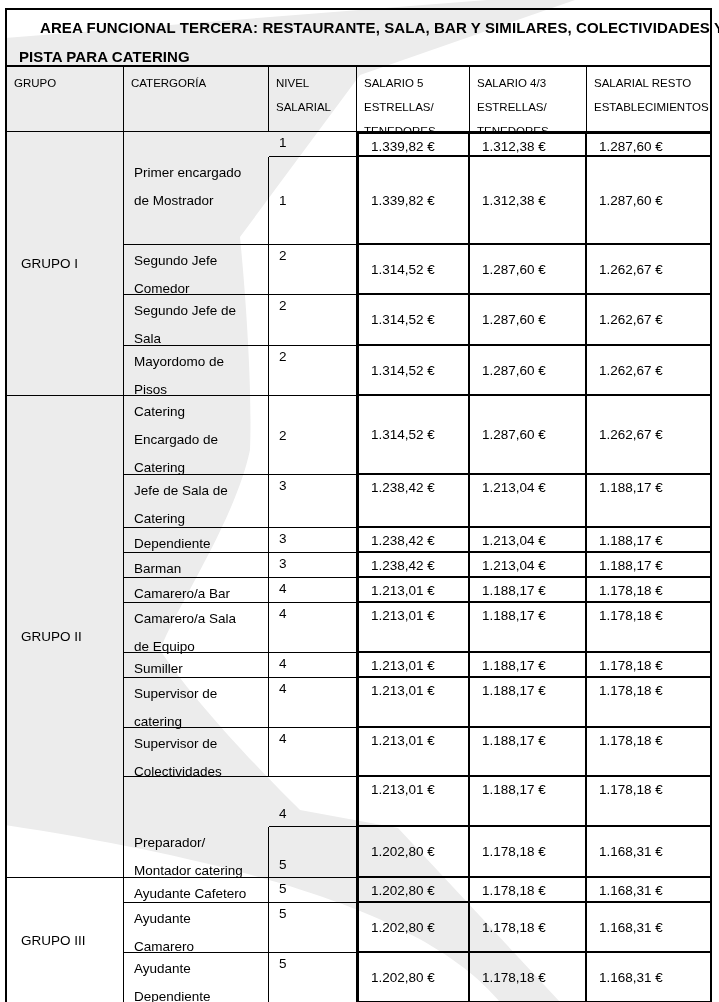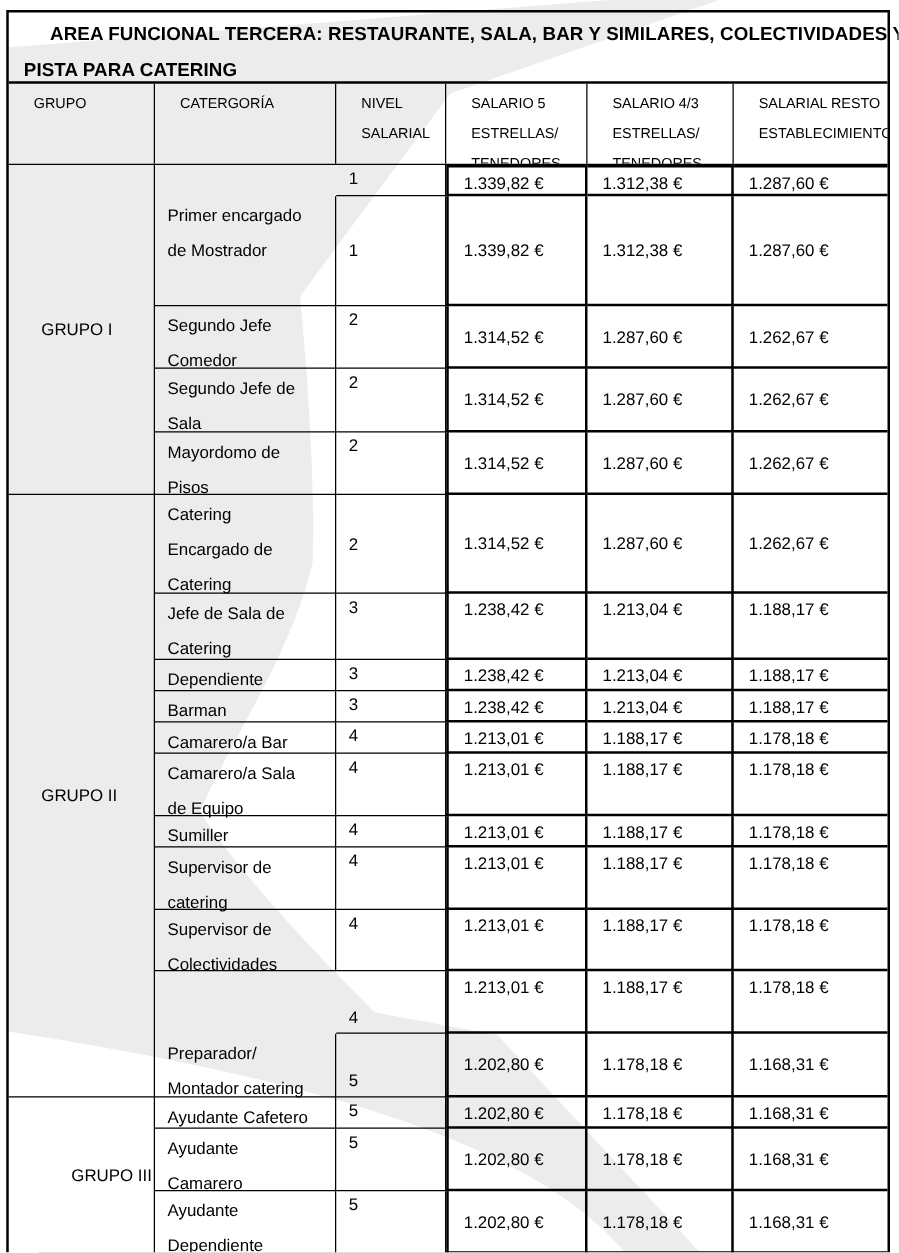--- a/index.html
+++ b/index.html
@@ -7,28 +7,28 @@
         font-family:"Liberation Sans",sans-serif;color:#000;}
   .watermark{position:absolute;left:0;top:0;z-index:0;}
   .tbl{position:absolute;left:5px;top:8px;width:703px;border:2px solid #000;z-index:1;background:transparent;}
 
   .title-box{height:52px;border-bottom:2px solid #000;padding:3px 12px 0 12px;
              font-size:15px;font-weight:bold;line-height:29px;letter-spacing:.1px;}
   .title-box .l1{text-indent:21px;white-space:nowrap;}
   .title-box .l2{white-space:nowrap;}
 
   .hdr{display:grid;grid-template-columns:117px 145px 88px 113px 117px 123px;height:64px;border-bottom:1px solid #000;}
-  .hcell{padding:4px 0 0 20px;font-size:11.5px;line-height:24px;border-right:1px solid #000;overflow:hidden;}
+  .hcell{padding:4px 0 0 7px;font-size:11.5px;line-height:24px;border-right:1px solid #000;overflow:hidden;}
   .hcell.last{border-right:none;}
   .hline{white-space:nowrap;}
 
   .body{display:grid;grid-template-columns:117px 145px 88px 113px 117px 123px;}
   .cell{position:relative;overflow:visible;box-sizing:border-box;}
   .gcell{border-right:1px solid #000;border-bottom:1px solid #000;display:flex;align-items:center;
-         padding-left:26px;font-size:13.5px;}
+         padding-left:14px;font-size:13.5px;}
   .ccell{border-right:1px solid #000;border-bottom:1px solid #000;padding:2px 2px 0 10px;
          font-size:13.5px;line-height:28px;}
   .ccell .cl{white-space:nowrap;}
   .ncell{border-right:1px solid #000;border-bottom:1px solid #000;padding-left:10px;
          font-size:13.5px;display:flex;flex-direction:column;}
   .ncell.na-t{justify-content:flex-start;padding-top:3px;}
   .ncell.na-m{justify-content:center;}
   .ncell.na-b{justify-content:flex-end;padding-bottom:5px;}
   .scell{border-right:2px solid #000;border-bottom:2px solid #000;padding-left:12px;
          font-size:13.5px;display:flex;flex-direction:column;white-space:nowrap;}
@@ -83,21 +83,21 @@
       </div>
       <div class="hcell last">
         <div class="hline">SALARIAL RESTO</div>
         <div class="hline">ESTABLECIMIENTOS</div>
       </div>
     </div>
 
     <div class="body" id="grid" style="grid-template-rows: 25px 88px 50px 51px 50px 79px 53px 25px 25px 25px 50px 25px 50px 49px 50px 51px 25px 50px 50px;">
         <div class="cell gcell" style="grid-area: 1 / 1 / span 5;">GRUPO I</div>
         <div class="cell gcell" style="grid-area: 6 / 1 / span 11; text-align: right;">GRUPO II</div>
-        <div class="cell gcell" style="grid-area: 17 / 1 / span 3; margin-left: 24px;">GRUPO III</div>
+        <div class="cell gcell" style="grid-area: 17 / 1 / span 3;">GRUPO III</div>
         <div class="cell ncell na-t" style="grid-area: 1 / 3;">
           <div>1</div>
         </div>
         <div class="cell scell va-t toprow first" style="grid-area: 1 / 4;">1.339,82 €</div>
         <div class="cell scell va-t toprow" style="grid-area: 1 / 5;">1.312,38 €</div>
         <div class="cell scell va-t toprow lastcol" style="grid-area: 1 / 6;">1.287,60 €</div>
         <div class="cell ccell" style="grid-area: 2 / 2;">
           <div class="cl">Primer encargado</div>
           <div class="cl">de Mostrador</div>
         </div>

